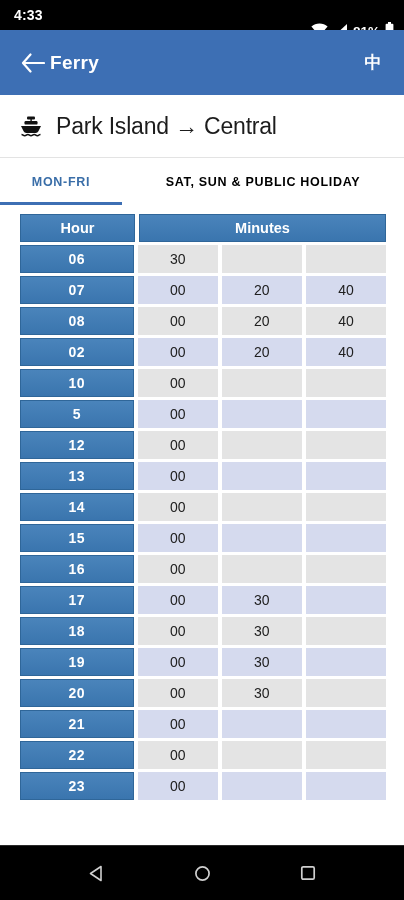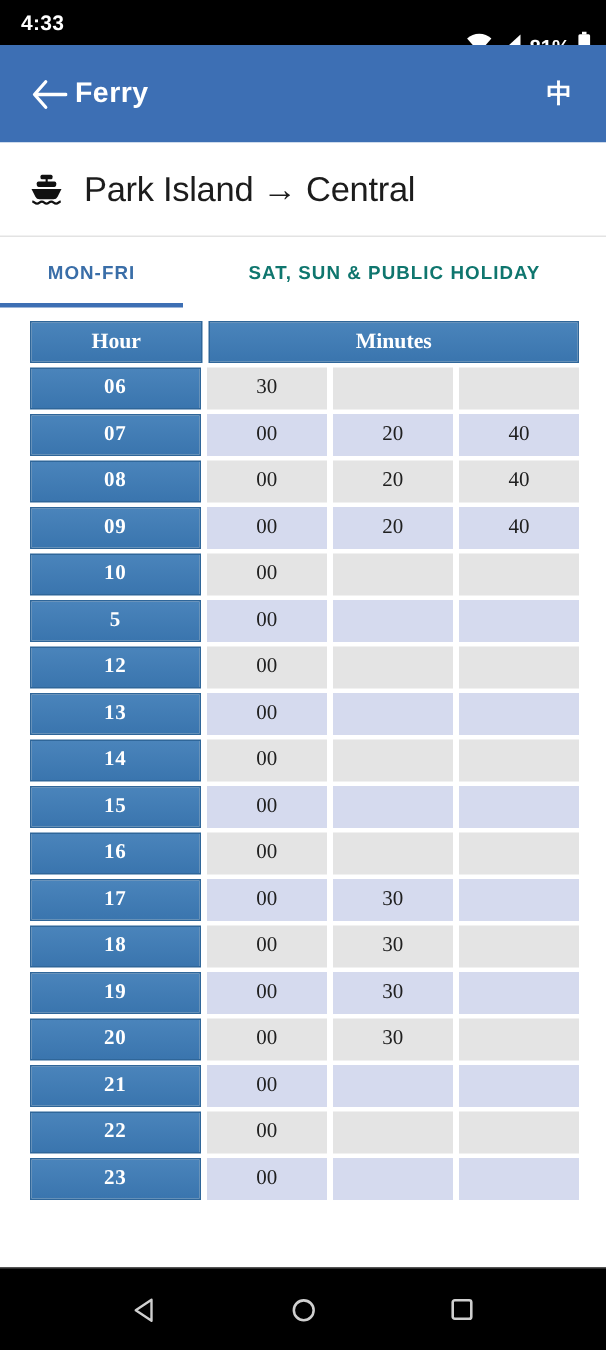--- a/index.html
+++ b/index.html
@@ -69,31 +69,30 @@
     border-top:1px solid #e3e3e3;
     position:relative;
     background:#ffffff;
   }
   .tab{
     display:flex;align-items:center;justify-content:center;
     font-size:12.5px; font-weight:700; letter-spacing:.7px;
     cursor:pointer; position:relative;
   }
   .tab-0{ width:122px; color:#3a6ea8; }
-  .tab-1{ flex:1; color:#0f766e; padding:0 12px; }
+  .tab-1{ flex:1; color:#000000; padding:0 12px; }
   .tab-underline{
     position:absolute; left:0; bottom:0;
     width:122px; height:3px; background:#3d6fb4;
   }
 
   
   .table-wrap{
     padding:9px 18px 0 20px;
     background:#ffffff;
-    font-family:Liberation Serif, serif;
   }
   .trow{
     display:flex;
     gap:4px;
     margin-bottom:3px;
   }
   .cell{
     height:28px;
     display:flex; align-items:center; justify-content:center;
     font-size:14px;
@@ -214,21 +213,21 @@
           <div class="cell min-cell">20</div>
           <div class="cell min-cell">40</div>
         </div>
         <div class="trow row-a">
           <div class="cell hour-cell">08</div>
           <div class="cell min-cell">00</div>
           <div class="cell min-cell">20</div>
           <div class="cell min-cell">40</div>
         </div>
         <div class="trow row-b">
-          <div class="cell hour-cell">09</div>
+          <div class="cell hour-cell">02</div>
           <div class="cell min-cell">00</div>
           <div class="cell min-cell">20</div>
           <div class="cell min-cell">40</div>
         </div>
         <div class="trow row-a">
           <div class="cell hour-cell">10</div>
           <div class="cell min-cell">00</div>
           <div class="cell min-cell"></div>
           <div class="cell min-cell"></div>
         </div>

